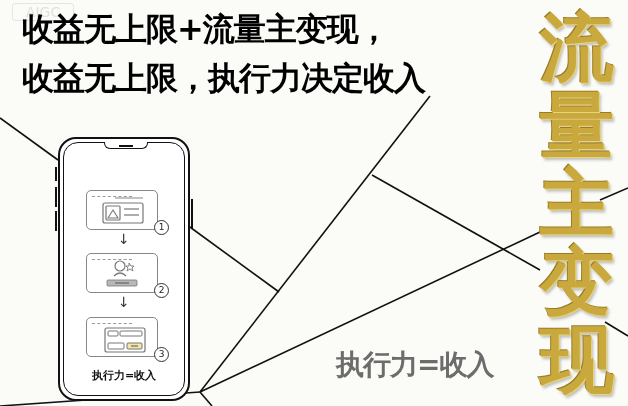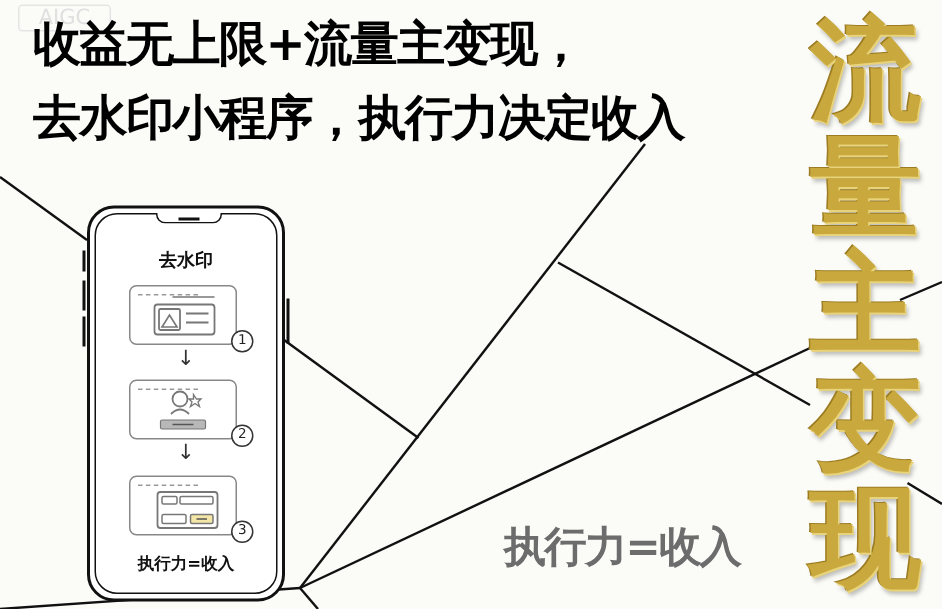--- a/index.html
+++ b/index.html
@@ -39,41 +39,40 @@
     <line x1="372" y1="175" x2="540" y2="270"></line>
     <line x1="200" y1="392" x2="212" y2="406"></line>
     <line x1="600" y1="200" x2="628" y2="188"></line>
     <line x1="605" y1="322" x2="628" y2="336"></line>
   </g>
 </svg>
 
 <div class="wm">AIGC</div>
 
 <div class="title t1">收益无上限+流量主变现，</div>
-<div class="title t2">去水印小程序，执行力决定收入</div>
+<div class="title t2">收益无上限，执行力决定收入</div>
 
 <div class="vert">
   <span>流</span>
   <span>量</span>
   <span>主</span>
   <span>变</span>
   <span>现</span>
 </div>
 
 <div class="slogan">执行力=收入</div>
 
 <div class="phone">
   <div class="side-btn" style="top:28px;height:14px;"></div>
   <div class="side-btn" style="top:48px;height:20px;"></div>
   <div class="side-btn" style="top:72px;height:20px;"></div>
   <div class="side-btn-r" style="top:60px;height:30px;"></div>
   <div class="phone-inner">
     <div class="notch"></div>
     <div class="notch-bar"></div>
-    <div class="phone-title">去水印</div>
 
     <div class="step" style="top:47px;">
       <div class="dash"></div>
       <svg width="70" height="38" style="position:absolute;left:0;top:0;">
         <rect x="16" y="12" width="40" height="20" rx="2" fill="none" stroke="#777" stroke-width="1.2"></rect>
         <rect x="19" y="15" width="14" height="14" rx="1" fill="none" stroke="#777" stroke-width="1.2"></rect>
         <path d="M21 27 L26 19 L31 27 Z" fill="none" stroke="#777" stroke-width="1.1"></path>
         <line x1="37" y1="18" x2="52" y2="18" stroke="#777" stroke-width="1.2"></line>
         <line x1="37" y1="24" x2="52" y2="24" stroke="#777" stroke-width="1.2"></line>
         <line x1="28" y1="7" x2="56" y2="7" stroke="#999" stroke-width="1.2"></line>

